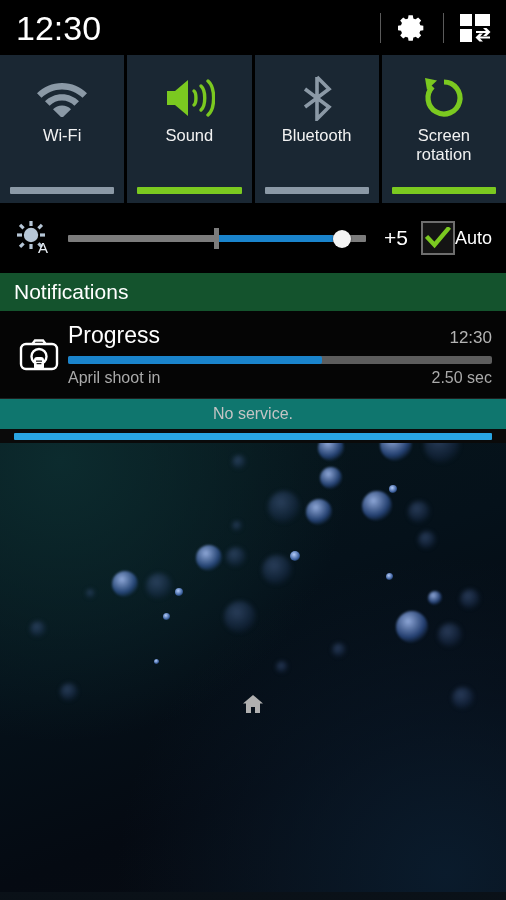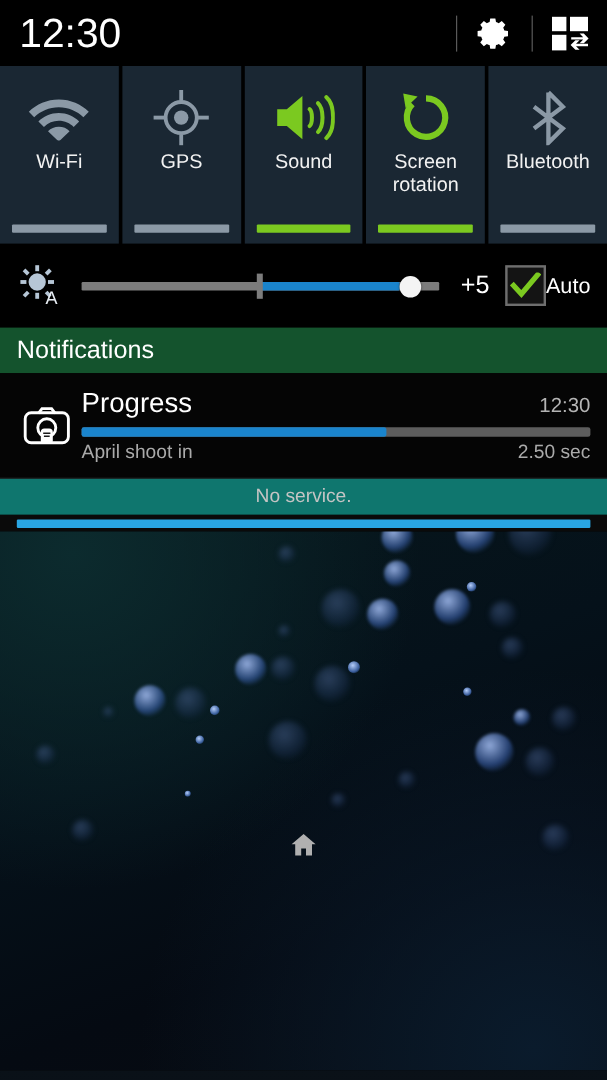--- a/index.html
+++ b/index.html
@@ -384,70 +384,56 @@
         <svg width="52" height="38" viewBox="0 0 52 38">
           <path fill="#8b99a6" d="M26 4C16.2 4 7.4 7.9 1 14.2l4.5 4.6C10.8 13.6 18 10.4 26 10.4s15.2 3.2 20.5 8.4l4.5-4.6C44.6 7.9 35.8 4 26 4z"></path>
           <path fill="#8b99a6" d="M26 15.2c-6.6 0-12.6 2.7-17 7l4.6 4.6A18 18 0 0 1 26 21.6c4.9 0 9.4 2 12.4 5.2l4.6-4.6c-4.4-4.3-10.4-7-17-7z"></path>
           <path fill="#8b99a6" d="M26 26.6c-3.5 0-6.7 1.4-9 3.7L26 39l9-8.7a12.6 12.6 0 0 0-9-3.7z"></path>
         </svg>
       </div>
       <div class="qs-label">Wi-Fi</div>
       <div class="qs-bar"></div>
     </div>
 
-    <div class="qs-tile">
-      <div class="qs-icon">
-        <svg width="48" height="48" viewBox="0 0 48 48">
-          <circle cx="24" cy="24" r="13" fill="none" stroke="#8b99a6" stroke-width="3.2"></circle>
-          <circle cx="24" cy="24" r="6" fill="#8b99a6"></circle>
-          <rect x="22.4" y="1" width="3.2" height="9" fill="#8b99a6"></rect>
-          <rect x="22.4" y="38" width="3.2" height="9" fill="#8b99a6"></rect>
-          <rect x="1" y="22.4" width="9" height="3.2" fill="#8b99a6"></rect>
-          <rect x="38" y="22.4" width="9" height="3.2" fill="#8b99a6"></rect>
-        </svg>
-      </div>
-      <div class="qs-label">GPS</div>
-      <div class="qs-bar"></div>
-    </div>
 
     <div class="qs-tile">
       <div class="qs-icon">
         <svg width="52" height="42" viewBox="0 0 52 42">
           <path fill="#7bc920" d="M4 14h8L25 3v36L12 28H4z"></path>
           <path fill="none" stroke="#7bc920" stroke-width="3.4" stroke-linecap="round" d="M31 14c2.6 2 2.6 12 0 14"></path>
           <path fill="none" stroke="#7bc920" stroke-width="3.4" stroke-linecap="round" d="M38 9c5 4.5 5 19.5 0 24"></path>
           <path fill="none" stroke="#7bc920" stroke-width="3.4" stroke-linecap="round" d="M45 4c7.5 6.5 7.5 27.5 0 34"></path>
         </svg>
       </div>
       <div class="qs-label">Sound</div>
       <div class="qs-bar on"></div>
     </div>
 
     <div class="qs-tile">
       <div class="qs-icon">
+        <svg width="34" height="46" viewBox="0 0 34 46">
+          <path fill="none" stroke="#8b99a6" stroke-width="3.6" stroke-linejoin="miter" d="M17 2v42l12-12L5 14M5 32l24-18L17 2"></path>
+        </svg>
+      </div>
+      <div class="qs-label">Bluetooth</div>
+      <div class="qs-bar"></div>
+    </div>
+
+    <div class="qs-tile">
+      <div class="qs-icon">
         <svg width="46" height="46" viewBox="0 0 46 46">
           <path fill="none" stroke="#7bc920" stroke-width="5.2" stroke-linecap="butt" d="M23 7a16 16 0 1 1-11.3 4.7"></path>
           <path fill="#7bc920" d="M4 3l12 2.5L6 15z"></path>
         </svg>
       </div>
       <div class="qs-label">
         <span>Screen</span><br>
         <span>rotation</span>
       </div>
       <div class="qs-bar on"></div>
-    </div>
-
-    <div class="qs-tile">
-      <div class="qs-icon">
-        <svg width="34" height="46" viewBox="0 0 34 46">
-          <path fill="none" stroke="#8b99a6" stroke-width="3.6" stroke-linejoin="miter" d="M17 2v42l12-12L5 14M5 32l24-18L17 2"></path>
-        </svg>
-      </div>
-      <div class="qs-label">Bluetooth</div>
-      <div class="qs-bar"></div>
     </div>
   </div>
 
   <div id="brightness-row">
     <div id="brightness-icon">
       <svg width="40" height="40" viewBox="0 0 40 40">
         <circle cx="17" cy="17" r="7.2" fill="#b6c6d6"></circle>
         <g fill="#b6c6d6">
           <rect x="15.4" y="3" width="3.2" height="5"></rect>
           <rect x="15.4" y="26" width="3.2" height="5"></rect>

